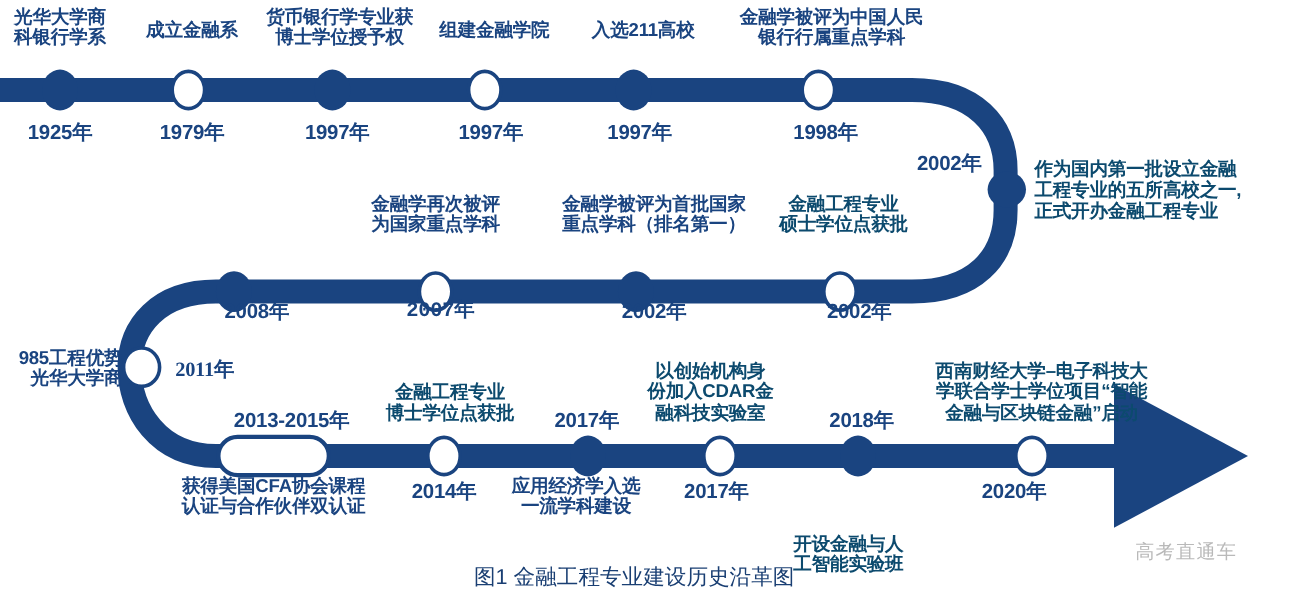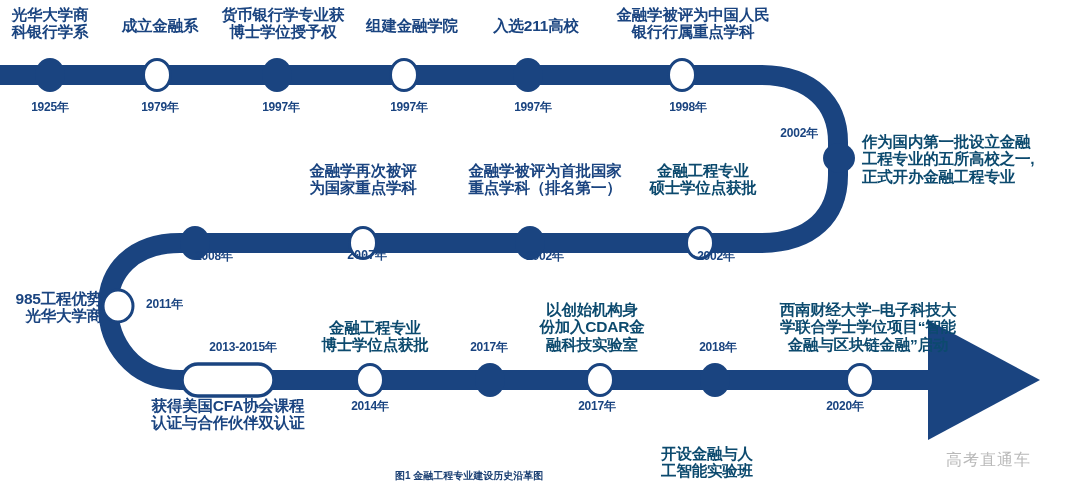--- a/index.html
+++ b/index.html
@@ -20,25 +20,25 @@
     white-space:pre;
     letter-spacing:-0.2px;
   }
   .blue{color:#1a4480;}
   .red{color:#0c4a6e;}
   .ctr{text-align:center;transform:translateX(-50%);}
   .lft{text-align:left;}
   .rgt{text-align:right;transform:translateX(-100%);}
 
   .ev{font-size:15.5px;}
-  .yr{font-size:12px;}
+  .yr{font-size:17px;}
 
   .caption{
     position:absolute;
-    font-size:10px;font-weight:bold;color:#1a3f73;
+    font-size:18px;font-weight:normal;color:#1a3f73;
     letter-spacing:0px;
   }
   .watermark{
     position:absolute;
     font-size:16px;color:#b9b9b9;
     letter-spacing:1px;
   }
 </style>
 </head>
 <body>
@@ -124,31 +124,33 @@
   <div class="lbl ev blue ctr" style="left:545px;top:162px;">金融学被评为首批国家
 重点学科（排名第一）</div>
   <div class="lbl yr blue ctr" style="left:545px;top:250px;">2002年</div>
 
   <div class="lbl ev red ctr" style="left:703px;top:162px;">金融工程专业
 硕士学位点获批</div>
   <div class="lbl yr blue ctr" style="left:716px;top:250px;">2002年</div>
 
   <div class="lbl ev blue rgt" style="left:102px;top:290px;">985工程优势
 光华大学商</div>
-  <div class="lbl yr blue lft" style="left:146px;top:298px;">2011年</div>
+  <div class="lbl yr blue lft" style="left:146px;top:298px;font-family:Liberation Serif, serif;">2011年</div>
 
   <div class="lbl yr blue ctr" style="left:243px;top:341px;">2013-2015年</div>
   <div class="lbl ev blue ctr" style="left:228px;top:397px;">获得美国CFA协会课程
 认证与合作伙伴双认证</div>
 
   <div class="lbl ev red ctr" style="left:375px;top:319px;">金融工程专业
 博士学位点获批</div>
   <div class="lbl yr blue ctr" style="left:370px;top:400px;">2014年</div>
 
   <div class="lbl yr blue ctr" style="left:489px;top:341px;">2017年</div>
+  <div class="lbl ev blue ctr" style="left:480px;top:397px;">应用经济学入选
+一流学科建设</div>
 
   <div class="lbl ev red ctr" style="left:592px;top:301px;">以创始机构身
 份加入CDAR金
 融科技实验室</div>
   <div class="lbl yr blue ctr" style="left:597px;top:400px;">2017年</div>
 
   <div class="lbl yr blue ctr" style="left:718px;top:341px;">2018年</div>
   <div class="lbl ev red ctr" style="left:707px;top:397px;margin-top:48px;">开设金融与人
 工智能实验班</div>
 

